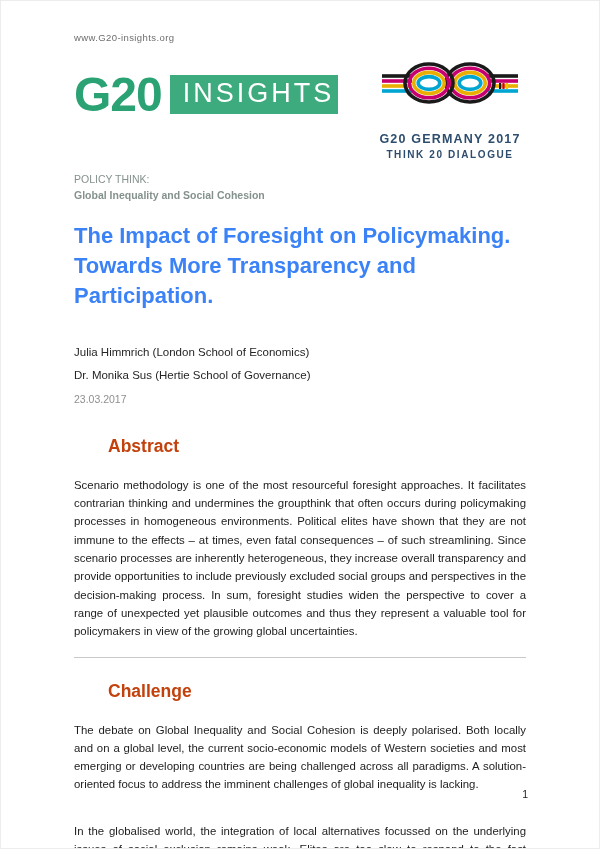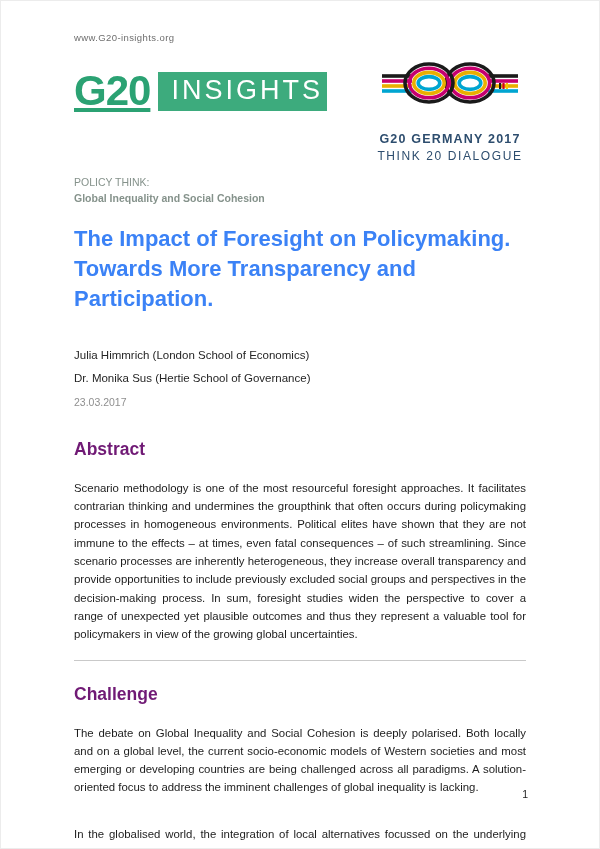--- a/index.html
+++ b/index.html
@@ -20,60 +20,60 @@
     letter-spacing:0.4px;
   }
   .logo-row {
     margin-top:12px;
     display:flex;
     justify-content:space-between;
     align-items:flex-start;
   }
   .insights-logo { display:flex; align-items:center; margin-top:12px; }
   .g20-logo-text {
-    font-size:42px; font-weight:bold;
+    font-size:48px; font-weight:bold;
     color:#2ba273; letter-spacing:-1px;
     margin-right:8px;
-    text-decoration:underline;
   }
   .insights-box {
     background:#3dab7d; color:#ffffff;
     font-size:27px; font-weight:300;
     letter-spacing:3px;
     padding:5px 4px 7px 13px;
     line-height:1;
   }
   .germany-logo { width:152px; display:flex; flex-direction:column; align-items:center; }
   .germany-title {
     margin-top:17px;
     font-size:12.5px; font-weight:bold;
     color:#2d4d6e; letter-spacing:1.2px;
     white-space:nowrap;
   }
   .germany-subtitle {
     margin-top:3px;
-    font-size:12px; font-weight:normal;
+    font-size:10px; font-weight:bold;
     color:#2d4d6e; letter-spacing:1.6px;
     white-space:nowrap;
   }
   .policy-area { margin-top:12px; font-size:10.5px; line-height:1.5; color:#85928b; }
   .policy-area .value { font-weight:bold; }
   .paper-title {
     margin-top:17px;
     max-width:472px;
     font-size:22px; font-weight:bold;
     line-height:1.37;
     color:#3b82f6;
   }
   .authors { margin-top:35px; font-size:11.5px; color:#252525; }
   .authors div { margin-bottom:11px; }
   .pub-date { margin-top:12px; font-size:10.5px; color:#8f8f8f; }
   .section-heading {
     font-size:17.5px; font-weight:600;
-    color:#701a75;
+    color:#c2410c;
+    margin-left:34px;
   }
   .abstract-heading { margin-top:31px; }
   .body-text {
     margin-top:19px;
     font-size:11.4px; line-height:18.3px;
     color:#1c1c1c;
     text-align:justify;
   }
   .divider {
     border:none; border-top:1px solid #c9c9c9;

